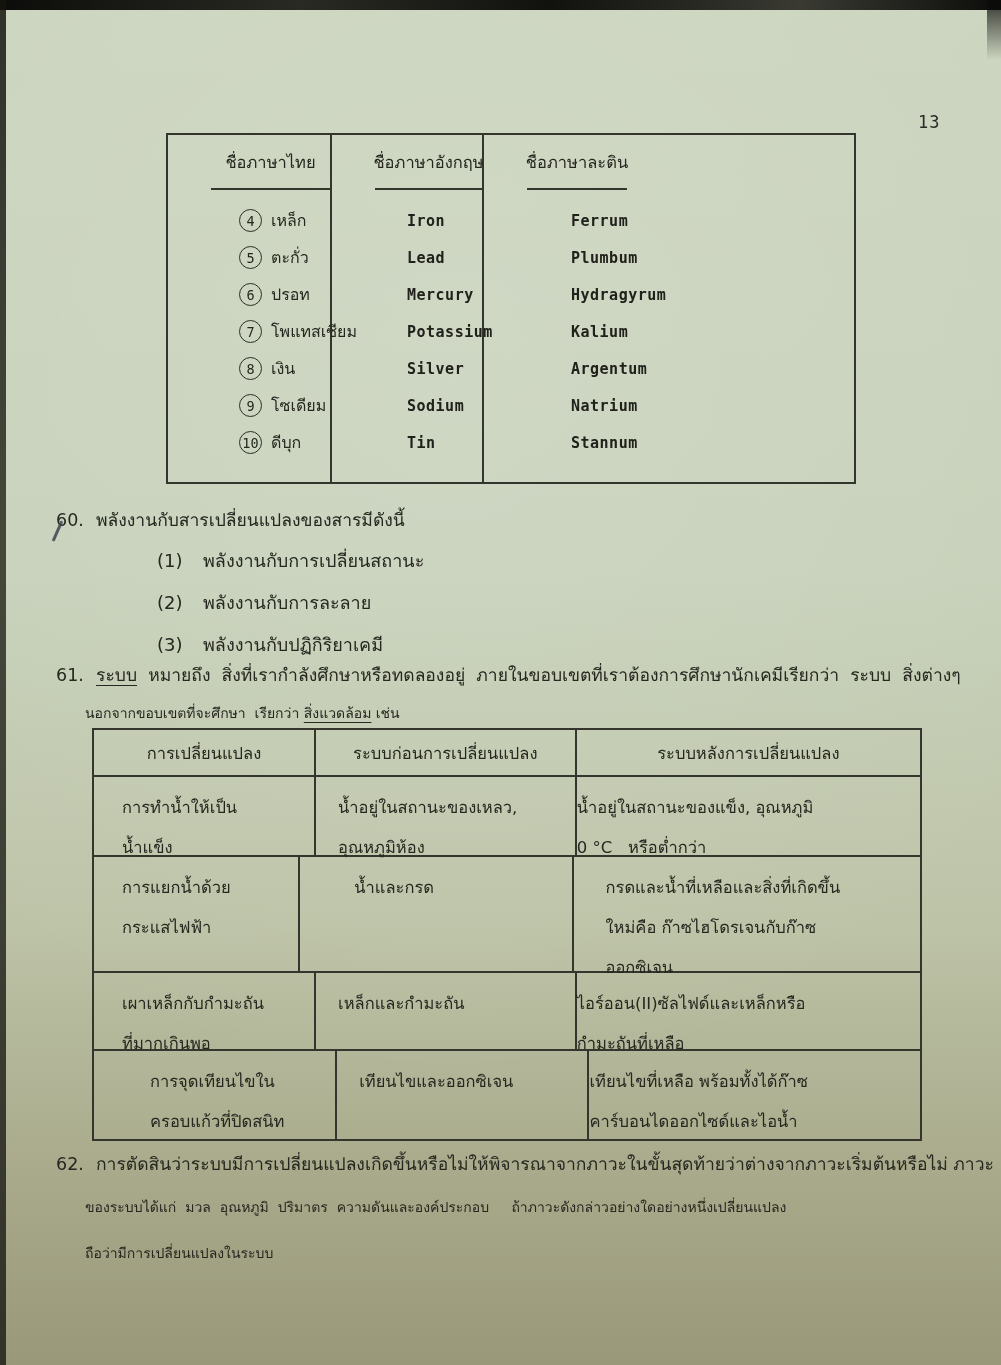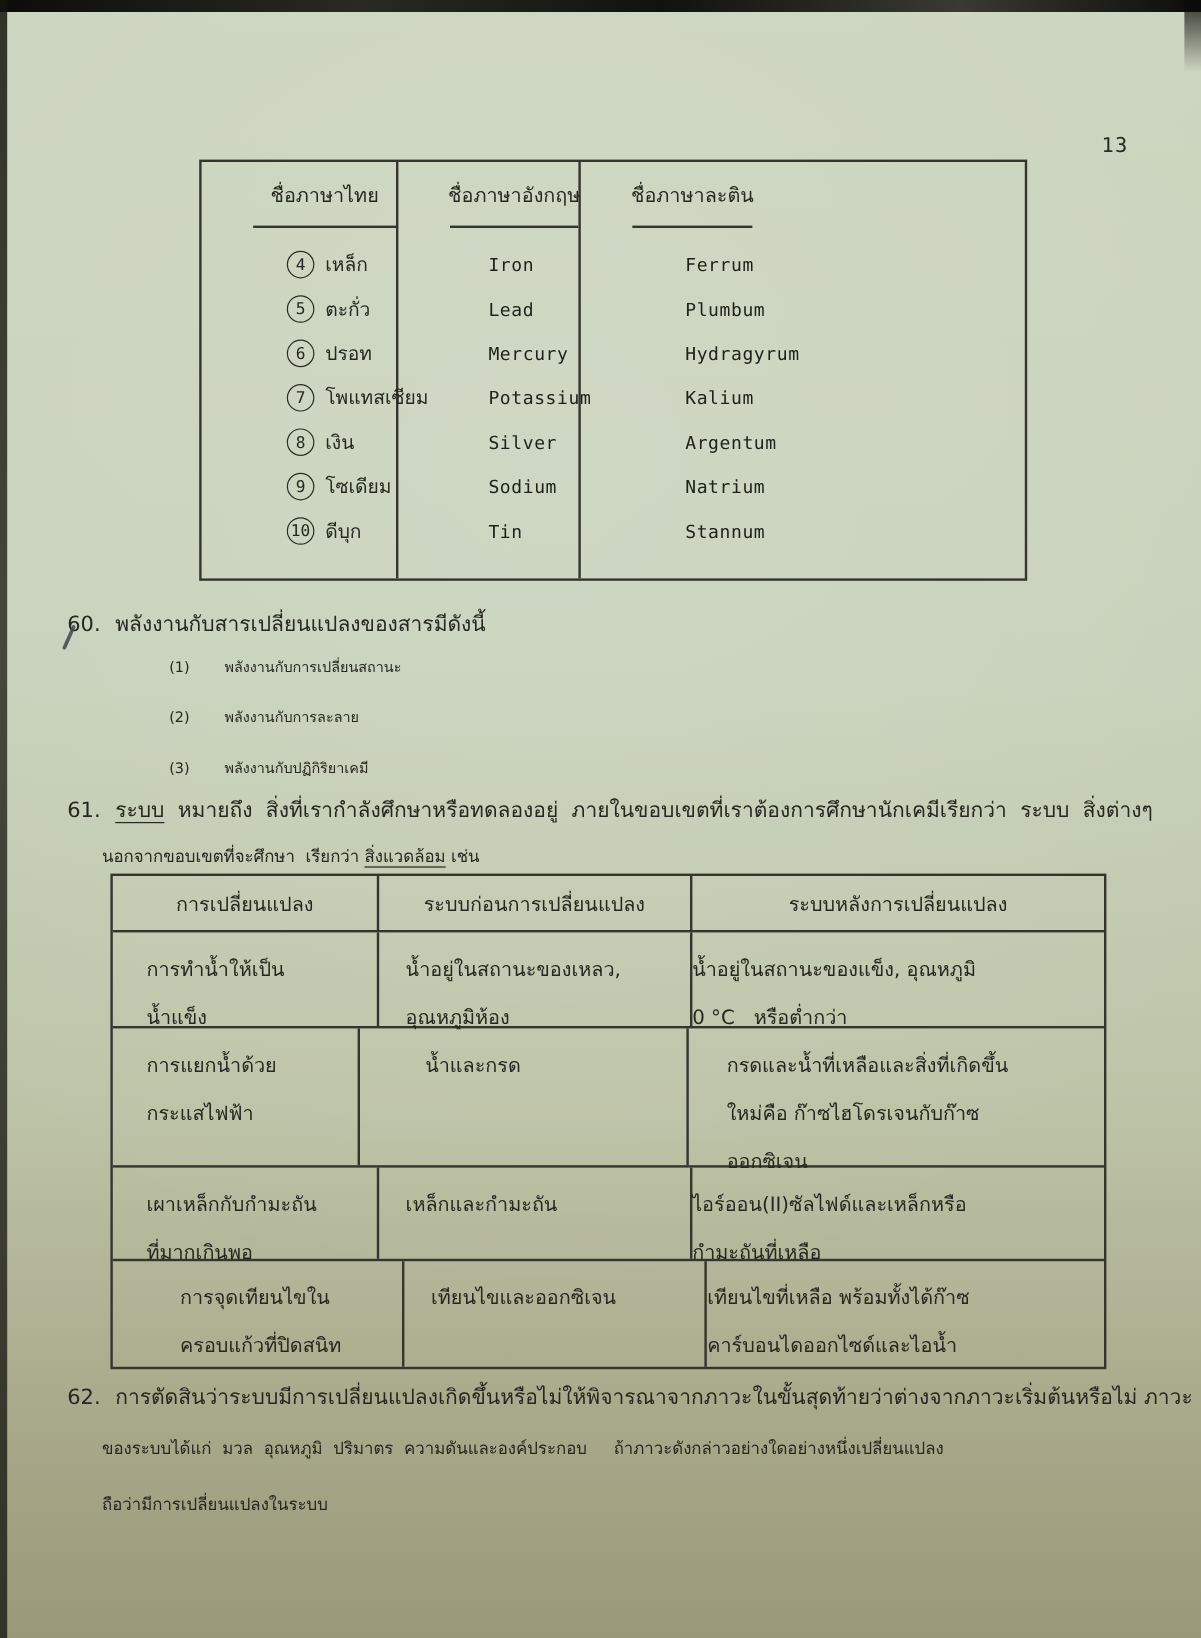--- a/index.html
+++ b/index.html
@@ -59,26 +59,26 @@
   .ecol-symbol  .erow { padding-left: 82px; }
   .circle-num {
     display: inline-flex; align-items: center; justify-content: center;
     min-width: 23px; height: 23px; padding: 0 2px;
     border: 1.6px solid #2c2d25; border-radius: 50%;
     font-size: 13.5px; margin-right: 9px;
     font-family: "DejaVu Sans Mono", "Liberation Mono", monospace;
   }
   .mono {
     font-family: "DejaVu Sans Mono", "Liberation Mono", monospace;
-    font-weight: normal; font-size: 15px; letter-spacing: .5px; color: #20211a; text-align: right;
+    font-weight: bold; font-size: 15px; letter-spacing: .5px; color: #20211a; text-align: right;
   }
   
   .item { position: absolute; left: 56px; font-size: 17.5px; white-space: pre; }
   .item .inum { display: inline-block; width: 40px; }
-  .sub { position: absolute; left: 141px; font-size: 12px; white-space: pre; }
+  .sub { position: absolute; left: 157px; font-size: 18px; white-space: pre; }
   .sub .snum { display: inline-block; width: 46px; }
   .uline { text-decoration: underline; text-underline-offset: 4px; }
   .pencil {
     position: absolute; left: 56px; top: 520px; width: 2.5px; height: 22px;
     background: #3f4452; transform: rotate(24deg); border-radius: 2px; opacity: .85;
   }
   
   .stable {
     position: absolute; left: 92px; top: 728px; width: 830px;
     border: 2px solid #34352c;

